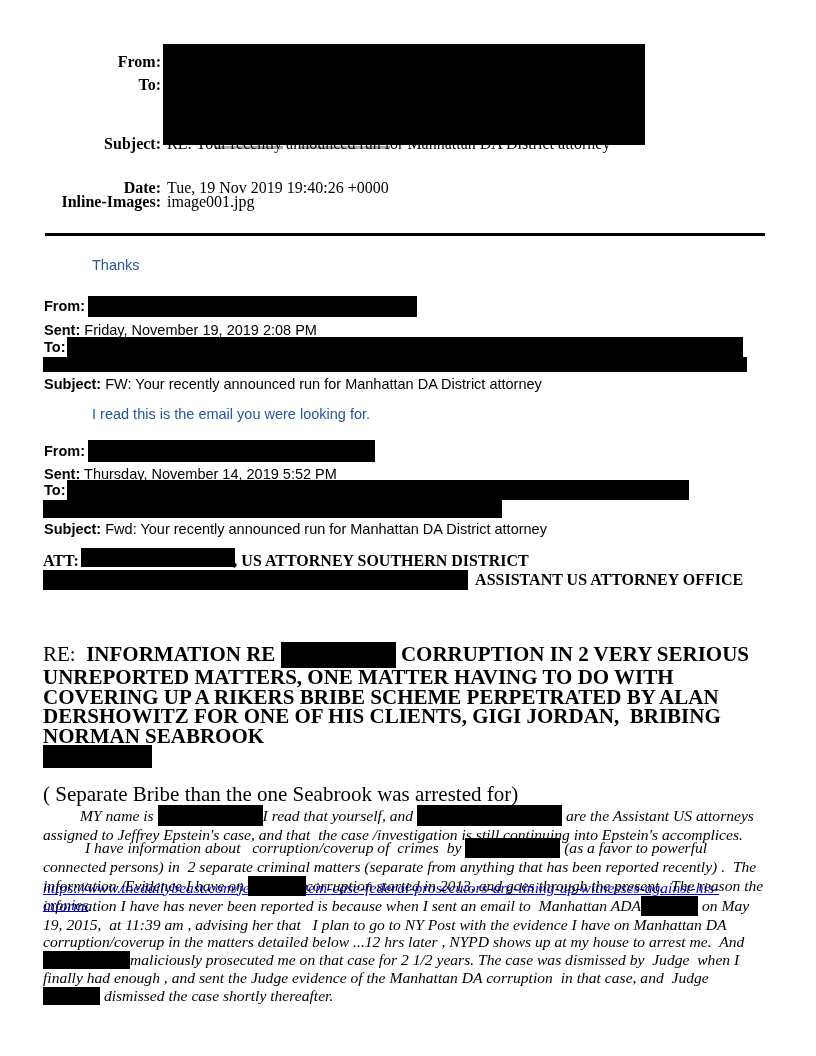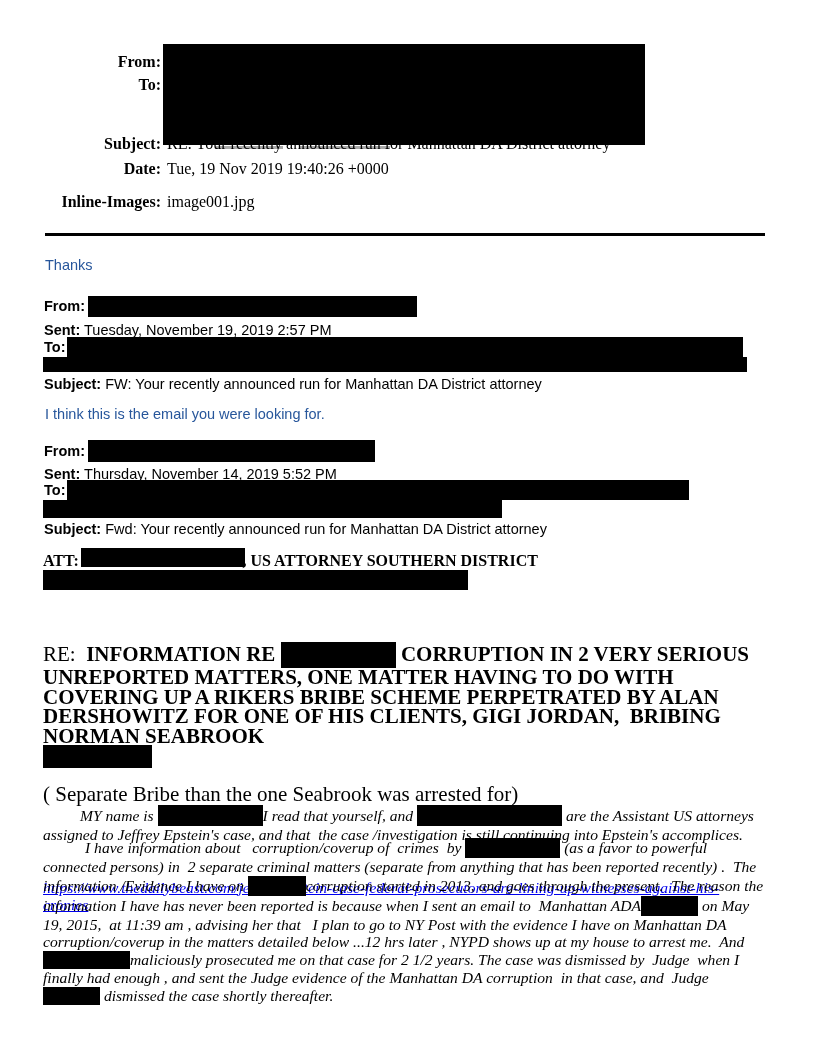--- a/index.html
+++ b/index.html
@@ -13,21 +13,21 @@
   
   .hdr-row { position:absolute; left:43px; font-size:16px; line-height:19px; white-space:nowrap; }
   .hdr-label { display:inline-block; width:118px; text-align:right; font-weight:bold; margin-right:6px; }
   .redaction-big { position:absolute; left:163px; top:44px; width:482px; height:101px; background:#000; }
   .smudge { position:absolute; height:3px; background:#a8a8a8; }
 
   .divider { position:absolute; left:45px; top:233px; width:720px; height:3px; background:#000; }
 
   
   .sans { font-family:"Liberation Sans","DejaVu Sans",sans-serif; font-size:14.5px; line-height:17px; }
-  .blue-note { color:#27569B; }
+  .blue-note { color:#27569B;margin-left:47px; }
   .fwd-block { position:absolute; left:44px; width:724px; }
   .frow { position:absolute; left:0; white-space:nowrap; }
   .bar { display:inline-block; background:#000; }
   .b1-from { width:329px; height:21px; vertical-align:-6px; margin-left:3px; }
   .b1-to1  { width:676px; height:20px; vertical-align:-5px; margin-left:2px; }
   .b1-to2  { position:absolute; left:-1px; width:704px; height:15px; background:#000; }
   .b2-from { width:287px; height:22px; vertical-align:-6px; margin-left:3px; }
   .b2-to1  { width:622px; height:20px; vertical-align:-5px; margin-left:2px; }
   .b2-to2  { position:absolute; left:-1px; width:459px; height:18px; background:#000; }
 
@@ -54,69 +54,69 @@
 
     <div class="hdr-row" style="top:52px;">
       <span class="hdr-label">From:</span>
     </div>
     <div class="hdr-row" style="top:75px;">
       <span class="hdr-label">To:</span>
     </div>
     <div class="hdr-row" style="top:134px;">
       <span class="hdr-label">Subject:</span><span>RE: Your recently announced run for Manhattan DA District attorney</span>
     </div>
-    <div class="hdr-row" style="top:159px;">
+    <div class="hdr-row" style="top:178px;">
       <span class="hdr-label">Date:</span><span>Tue, 19 Nov 2019 19:40:26 +0000</span>
     </div>
     <div class="hdr-row" style="top:192px;">
       <span class="hdr-label">Inline-Images:</span><span>image001.jpg</span>
     </div>
   </div>
 
   <div class="divider"></div>
 
   <div class="abs sans blue-note" style="left:45px; top:257px;">Thanks</div>
 
   <div class="fwd-block sans" style="top:296px; height:100px;">
     <div class="frow" style="top:0;">
       <b>From:</b><span class="bar b1-from"></span>
     </div>
     <div class="frow" style="top:26px;">
-      <b>Sent:</b> <span>Tuesday, November 19, 2019 2:57 PM</span>
+      <b>Sent:</b> <span>Friday, November 19, 2019 2:08 PM</span>
     </div>
     <div class="frow" style="top:41px;">
       <b>To:</b><span class="bar b1-to1"></span>
       <span class="b1-to2" style="top:20px;"></span>
     </div>
     <div class="frow" style="top:80px;text-align:center;">
       <b>Subject:</b> <span>FW: Your recently announced run for Manhattan DA District attorney</span>
     </div>
   </div>
 
-  <div class="abs sans blue-note" style="left:45px; top:406px;">I think this is the email you were looking for.</div>
+  <div class="abs sans blue-note" style="left:45px; top:406px;">I read this is the email you were looking for.</div>
 
   <div class="fwd-block sans" style="top:440px; height:100px;">
     <div class="frow" style="top:0;">
       <b>From:</b><span class="bar b2-from"></span>
     </div>
     <div class="frow" style="top:26px;">
       <b>Sent:</b> <span>Thursday, November 14, 2019 5:52 PM</span>
     </div>
     <div class="frow" style="top:40px;">
       <b>To:</b><span class="bar b2-to1"></span>
       <span class="b2-to2" style="top:20px;"></span>
     </div>
     <div class="frow" style="top:81px;">
       <b>Subject:</b> <span>Fwd: Your recently announced run for Manhattan DA District attorney</span>
     </div>
   </div>
 
   <div class="att-wrap">
-    <div class="letter-line"><span style="font-weight: bold;">ATT: </span><span class="peek">GEOFFREY RIKERS</span><span style="font-weight: bold;">, US ATTORNEY SOUTHERN DISTRICT</span></div>
-    <div class="letter-line"><span class="redaction-inline" style="width: 425px; height: 20px; vertical-align: -5px;"></span></div>
+    <div class="letter-line"><span style="font-weight: bold;">ATT: </span><span class="peek">BRIBING BERMAN</span><span style="font-weight: bold;">, US ATTORNEY SOUTHERN DISTRICT</span></div>
+    <div class="letter-line"><span class="redaction-inline" style="width: 425px; height: 20px; vertical-align: -5px;"></span><span style="font-weight: bold;">  ASSISTANT US ATTORNEY OFFICE</span></div>
   </div>
 
   <div class="re-wrap">
     <div><span>RE:  </span><span style="font-weight: bold;">INFORMATION RE </span><span class="redaction-inline" style="width: 115px; height: 26px; vertical-align: -7px;"></span><span style="font-weight: bold;"> CORRUPTION IN 2 VERY SERIOUS UNREPORTED MATTERS, ONE MATTER HAVING TO DO WITH  COVERING UP A RIKERS BRIBE SCHEME PERPETRATED BY ALAN DERSHOWITZ FOR ONE OF HIS CLIENTS, GIGI JORDAN,  BRIBING NORMAN SEABROOK</span></div>
     <div style="font-weight:normal;">( Separate Bribe than the one Seabrook was arrested for)</div>
   </div>
 
   <div class="para" style="top:710px;">
     <div class="standalone-bar"></div>
     <div style="text-indent:37px;"><span>MY name is </span><span class="redaction-inline" style="width: 105px; height: 21px; vertical-align: -5px;"></span><span>I read that yourself, and </span><span class="redaction-inline" style="width: 145px; height: 21px; vertical-align: -5px;"></span><span> are the Assistant US attorneys assigned to Jeffrey Epstein's case, and that  the case /investigation is still continuing into Epstein's accomplices.</span></div>

